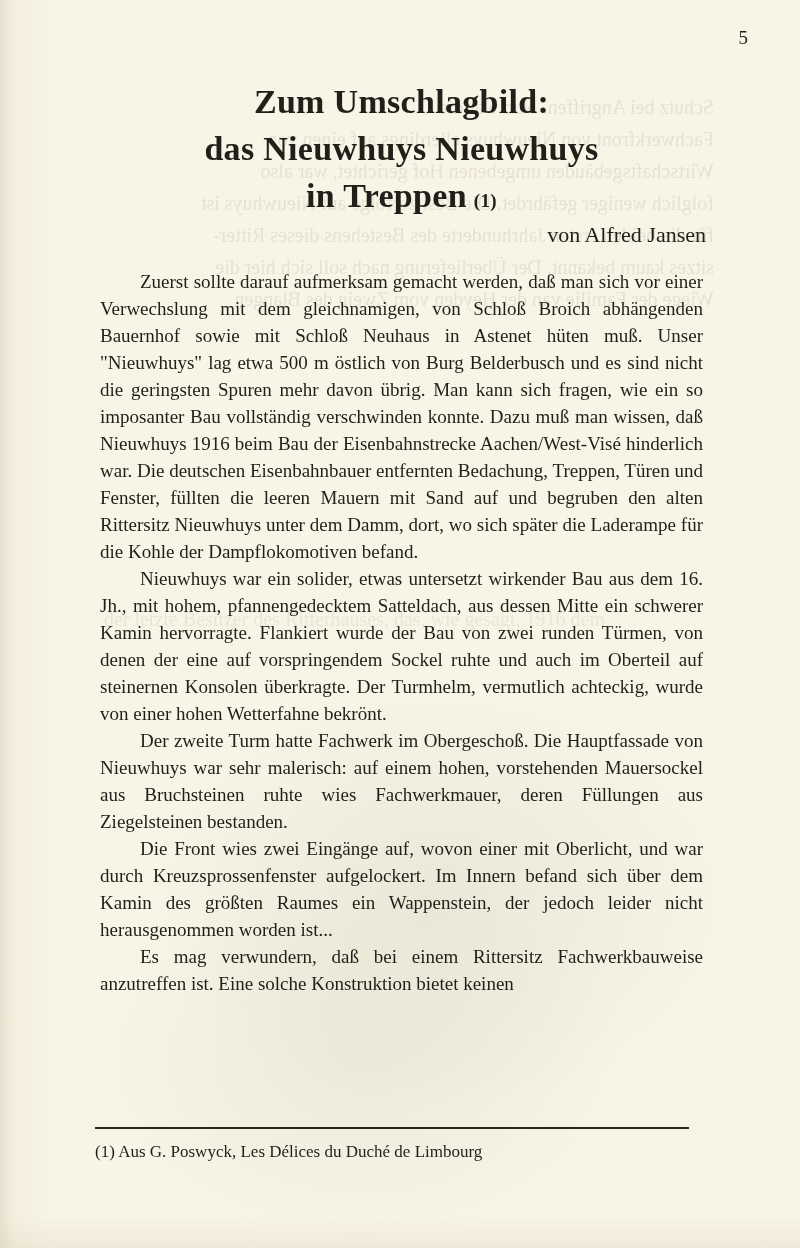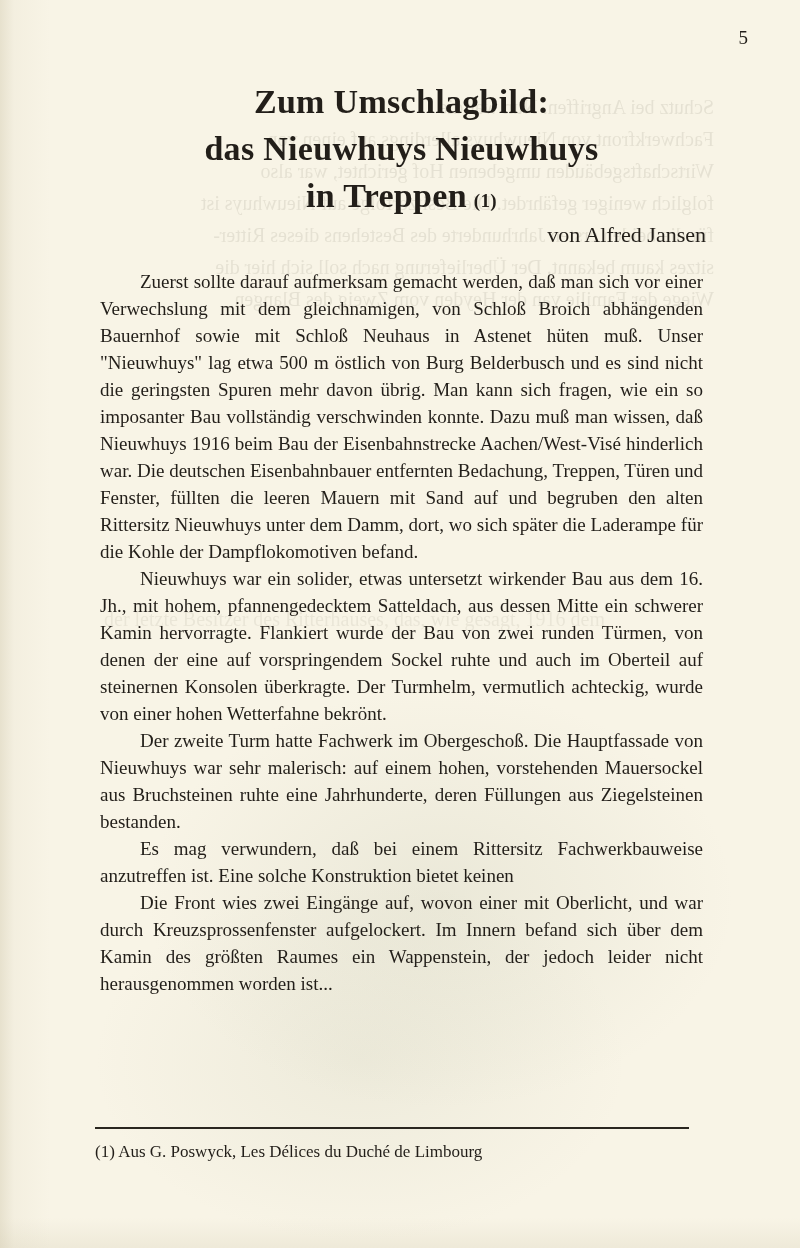--- a/index.html
+++ b/index.html
@@ -88,22 +88,22 @@
     <span class="title-line">Zum Umschlagbild:</span>
     <span class="title-line">das Nieuwhuys Nieuwhuys</span>
     <span class="title-line"><span>in Treppen</span><span class="title-ref">(1)</span></span>
   </h1>
 
   <div class="byline">von Alfred Jansen</div>
 
   <div class="body-text">
     <p>Zuerst sollte darauf aufmerksam gemacht werden, daß man sich vor einer Verwechslung mit dem gleichnamigen, von Schloß Broich abhängenden Bauernhof sowie mit Schloß Neuhaus in Astenet hüten muß. Unser "Nieuwhuys" lag etwa 500 m östlich von Burg Belderbusch und es sind nicht die geringsten Spuren mehr davon übrig. Man kann sich fragen, wie ein so imposanter Bau vollständig verschwinden konnte. Dazu muß man wissen, daß Nieuwhuys 1916 beim Bau der Eisenbahnstrecke Aachen/West-Visé hinderlich war. Die deutschen Eisenbahnbauer entfernten Bedachung, Treppen, Türen und Fenster, füllten die leeren Mauern mit Sand auf und begruben den alten Rittersitz Nieuwhuys unter dem Damm, dort, wo sich später die Laderampe für die Kohle der Dampflokomotiven befand.</p>
     <p>Nieuwhuys war ein solider, etwas untersetzt wirkender Bau aus dem 16. Jh., mit hohem, pfannengedecktem Satteldach, aus dessen Mitte ein schwerer Kamin hervorragte. Flankiert wurde der Bau von zwei runden Türmen, von denen der eine auf vorspringendem Sockel ruhte und auch im Oberteil auf steinernen Konsolen überkragte. Der Turmhelm, vermutlich achteckig, wurde von einer hohen Wetterfahne bekrönt.</p>
-    <p>Der zweite Turm hatte Fachwerk im Obergeschoß. Die Hauptfassade von Nieuwhuys war sehr malerisch: auf einem hohen, vorstehenden Mauersockel aus Bruchsteinen ruhte eine Jahrhunderte, deren Füllungen aus Ziegelsteinen bestanden.</p>
+    <p>Der zweite Turm hatte Fachwerk im Obergeschoß. Die Hauptfassade von Nieuwhuys war sehr malerisch: auf einem hohen, vorstehenden Mauersockel aus Bruchsteinen ruhte wies Fachwerkmauer, deren Füllungen aus Ziegelsteinen bestanden.</p>
+    <p>Die Front wies zwei Eingänge auf, wovon einer mit Oberlicht, und war durch Kreuzsprossenfenster aufgelockert. Im Innern befand sich über dem Kamin des größten Raumes ein Wappenstein, der jedoch leider nicht herausgenommen worden ist...</p>
     <p>Es mag verwundern, daß bei einem Rittersitz Fachwerkbauweise anzutreffen ist. Eine solche Konstruktion bietet keinen</p>
-    <p>Die Front wies zwei Eingänge auf, wovon einer mit Oberlicht, und war durch Kreuzsprossenfenster aufgelockert. Im Innern befand sich über dem Kamin des größten Raumes ein Wappenstein, der jedoch leider nicht herausgenommen worden ist...</p>
   </div>
 
   <div class="footnote">
     <span>(1) Aus G. Poswyck, Les Délices du Duché de Limbourg</span>
   </div>
 
 </div>
 
 </body></html>

